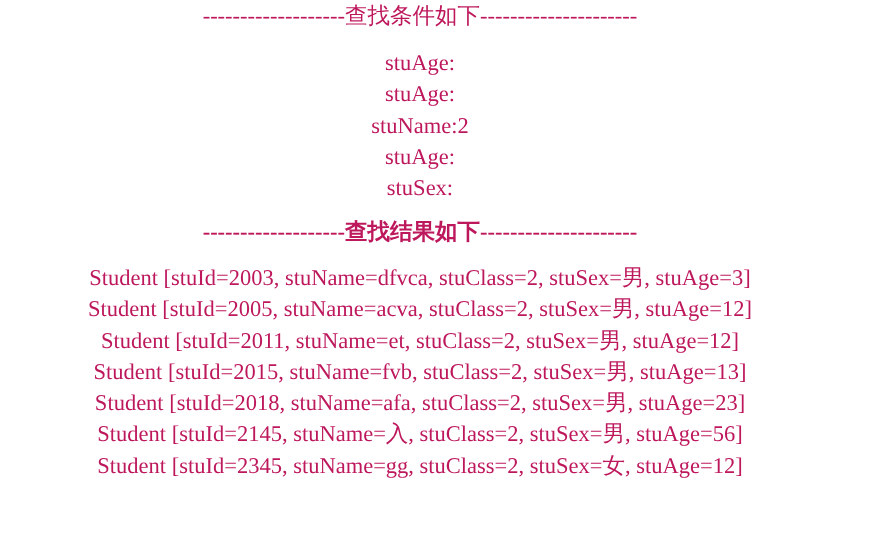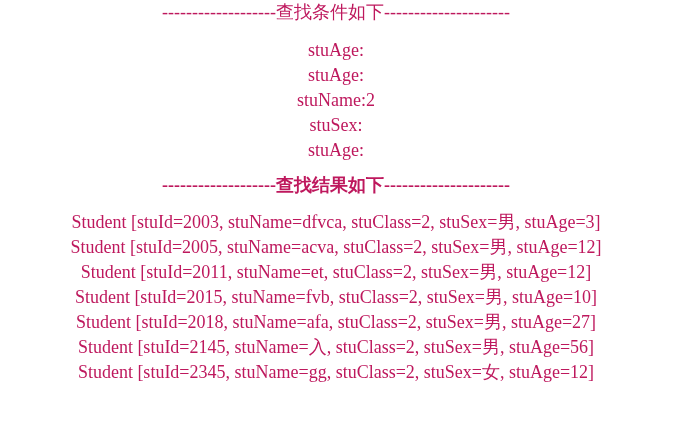--- a/index.html
+++ b/index.html
@@ -31,29 +31,29 @@
 <body>
 
 <div class="console">
 
   <div class="section-header line">-------------------查找条件如下---------------------</div>
 
   <div class="conditions-block">
       <div class="line">stuAge:</div>
       <div class="line">stuAge:</div>
       <div class="line">stuName:2</div>
+      <div class="line">stuAge:</div>
       <div class="line">stuSex:</div>
-      <div class="line">stuAge:</div>
     </div>
 
   <div class="results-header section-header line">-------------------查找结果如下---------------------</div>
 
   <div class="results-block">
       <div class="line">Student [stuId=2003, stuName=dfvca, stuClass=2, stuSex=男, stuAge=3]</div>
       <div class="line">Student [stuId=2005, stuName=acva, stuClass=2, stuSex=男, stuAge=12]</div>
       <div class="line">Student [stuId=2011, stuName=et, stuClass=2, stuSex=男, stuAge=12]</div>
-      <div class="line">Student [stuId=2015, stuName=fvb, stuClass=2, stuSex=男, stuAge=10]</div>
-      <div class="line">Student [stuId=2018, stuName=afa, stuClass=2, stuSex=男, stuAge=27]</div>
+      <div class="line">Student [stuId=2015, stuName=fvb, stuClass=2, stuSex=男, stuAge=13]</div>
+      <div class="line">Student [stuId=2018, stuName=afa, stuClass=2, stuSex=男, stuAge=23]</div>
       <div class="line">Student [stuId=2145, stuName=入, stuClass=2, stuSex=男, stuAge=56]</div>
       <div class="line">Student [stuId=2345, stuName=gg, stuClass=2, stuSex=女, stuAge=12]</div>
     </div>
 
 </div>
 
 </body></html>

